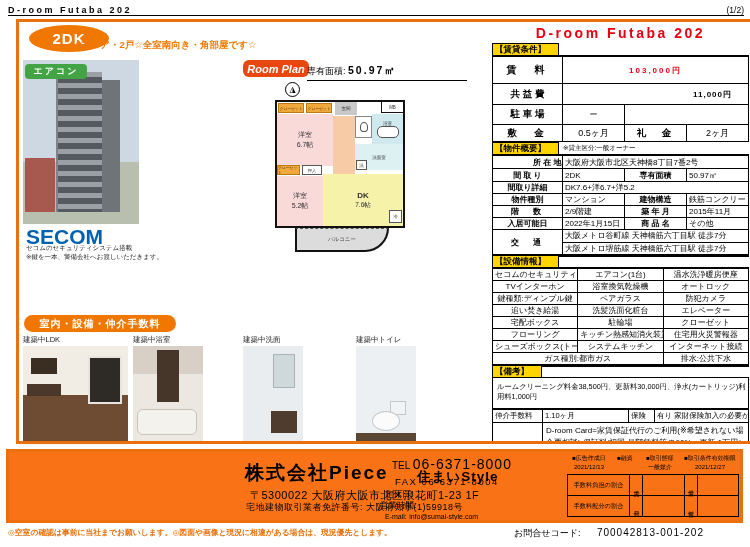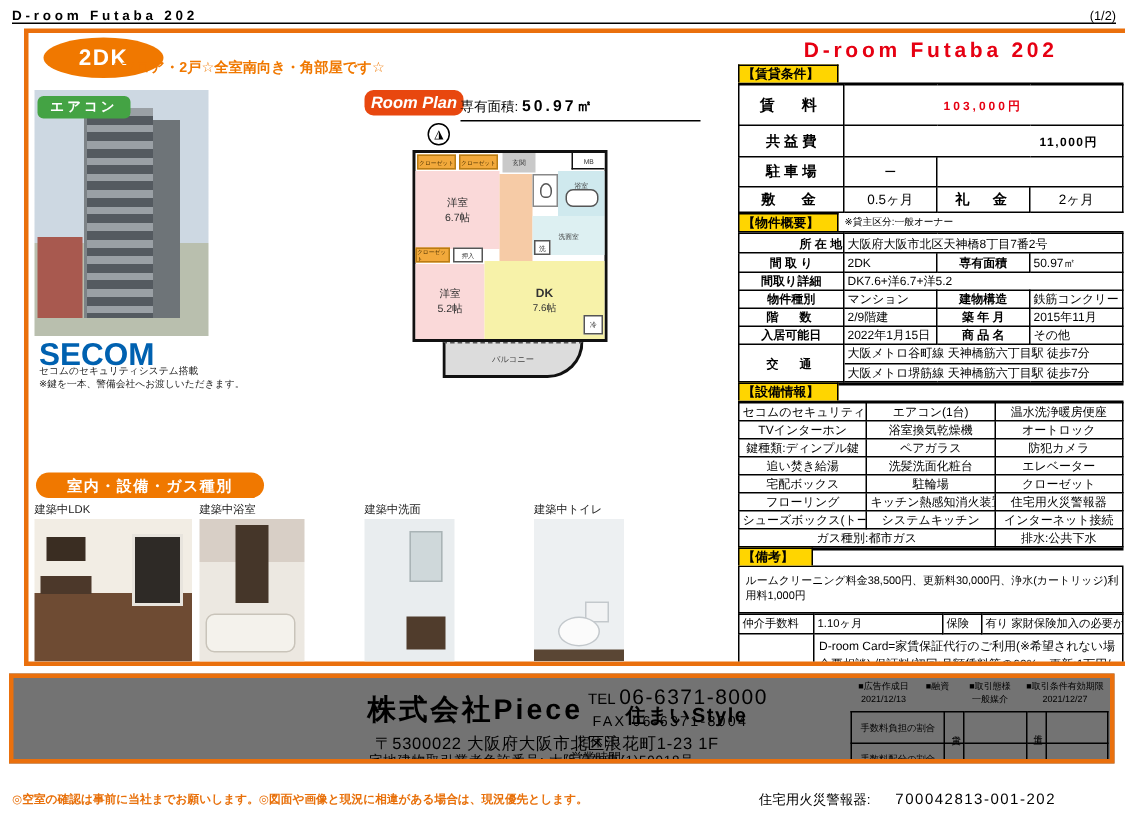--- a/index.html
+++ b/index.html
@@ -9,22 +9,22 @@
 
   
   .topbar { position:absolute; left:8px; top:2px; width:736px; height:14px;
     border-bottom:1.5px solid #000; display:flex; justify-content:space-between; align-items:flex-end; }
   .doc-title { font-size:9px; font-weight:bold; letter-spacing:2.5px; }
   .page-ind { font-size:8.5px; }
 
   
   .main-frame { position:absolute; left:16px; top:19px; width:737px; height:425px;
     border:3.5px solid #ea700d; background:#fff; overflow:hidden; }
-  .company-frame { position:absolute; left:6px; top:449px; width:737px; height:60px;
-    border:3.5px solid #ea700d; background:#737373; overflow:hidden; }
+  .company-frame { position:absolute; left:6px; top:449px; width:737px; height:74px;
+    border:3.5px solid #ea700d; background:#f97316; overflow:hidden; }
 
   
   .badge-2dk { position:absolute; left:10px; top:3px; width:80px; height:27px; background:#f07800;
     border-radius:50%; color:#fff; font-weight:bold; font-size:15px; display:flex; align-items:center; justify-content:center; letter-spacing:1px; }
   .catch { position:absolute; left:48px; top:17px; color:#f07800; font-weight:bold; font-size:9.5px; }
 
   
   .bldg-photo { position:absolute; left:4px; top:38px; width:116px; height:164px;
     background:linear-gradient(#cdd8e2 0 62%, #b9bfae 62% 100%); overflow:hidden; }
   .bldg-tower { position:absolute; left:33px; top:12px; width:46px; height:140px;
@@ -148,21 +148,21 @@
     <div class="bldg-photo">
       <div class="bldg-side"></div>
       <div class="bldg-tower"></div>
       <div class="bldg-low"></div>
     </div>
     <div class="ext-label">エアコン</div>
     <div class="secom">SECOM</div>
     <div class="secom-note" style="top:222px;">セコムのセキュリティシステム搭載</div>
     <div class="secom-note" style="top:231px;">※鍵を一本、警備会社へお渡しいただきます。</div>
 
-    <div class="photos-label">室内・設備・ガス種別</div>
+    <div class="photos-label">室内・設備・仲介手数料</div>
     <div class="photo-cap" style="left:4px;">建築中LDK</div>
     <div class="photo-cap" style="left:114px;">建築中浴室</div>
     <div class="photo-cap" style="left:224px;">建築中洗面</div>
     <div class="photo-cap" style="left:337px;">建築中トイレ</div>
     <div class="photo ph-ldk" style="left:4px; width:105px;">
       <div class="cab"></div>
       <div class="counter"></div>
       <div class="win"></div>
     </div>
     <div class="photo ph-bath" style="left:114px; width:70px;">
@@ -427,18 +427,18 @@
           <td></td>
         </tr>
       </tbody>
         </table>
     </div>
   </div>
 
   <div class="footer-row">
     <span class="f-note">◎空室の確認は事前に当社までお願いします。◎図面や画像と現況に相違がある場合は、現況優先とします。</span>
     <span class="f-code">
-      <span>住宅用火災警報器:</span>
+      <span>お問合せコード:</span>
       <b>700042813-001-202</b>
     </span>
   </div>
 
 </div>
 
 </body></html>

